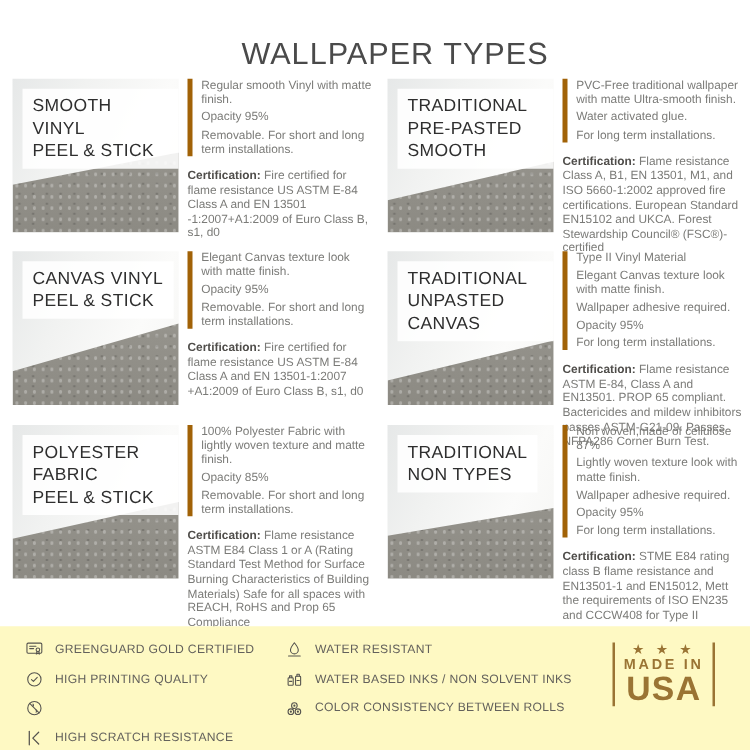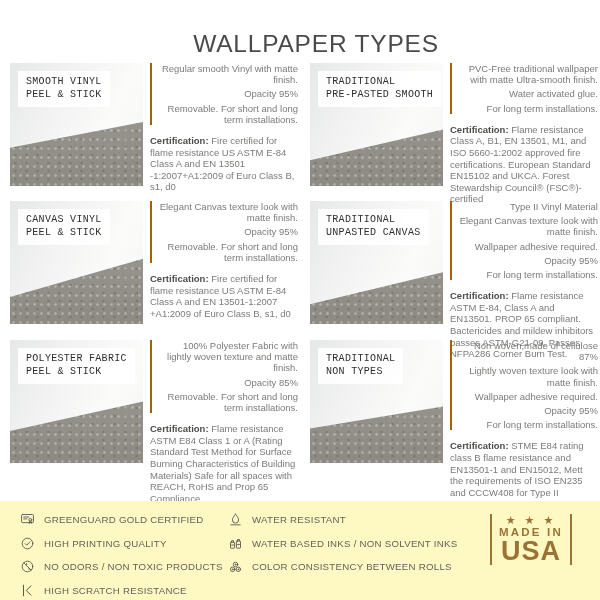--- a/index.html
+++ b/index.html
@@ -30,24 +30,24 @@
      clip-path:var(--cut);}
   .panel:nth-of-type(1) .thumb{--cut:polygon(0 69%,100% 48%,100% 100%,0 100%);}
   .panel:nth-of-type(2) .thumb{--cut:polygon(0 79%,100% 54%,100% 100%,0 100%);}
   .panel:nth-of-type(3) .thumb{--cut:polygon(0 78%,100% 47%,100% 100%,0 100%);}
   .panel:nth-of-type(4) .thumb{--cut:polygon(0 84%,100% 58%,100% 100%,0 100%);}
   .panel:nth-of-type(5) .thumb{--cut:polygon(0 74%,100% 50%,100% 100%,0 100%);}
   .panel:nth-of-type(6) .thumb{--cut:polygon(0 72%,100% 54%,100% 100%,0 100%);}
 
   .plabel{position:absolute;top:8px;left:8px;z-index:2;background:rgba(255,255,255,.88);
           padding:5px 8px 5px 8px;max-width:112px;}
-  .plabel span{display:block;font-size:10px;line-height:1.28;color:#2e2e2e;letter-spacing:.3px;font-family:Liberation Mono, monospace;}
+  .plabel span{display:block;font-size:14px;line-height:1.28;color:#2e2e2e;letter-spacing:.3px;}
 
   .info{flex:1;min-width:0;padding-top:0;}
-  .desc{border-left:2px solid #a16207;padding-left:7px;text-align:right;}
+  .desc{border-left:4px solid #a16207;padding-left:7px;}
   .desc p{margin:0 0 3px 0;font-size:9.5px;line-height:1.18;color:#7b7b78;}
   .desc p:last-child{margin-bottom:0;}
   .cert{margin:10px 0 0 0;font-size:9.5px;line-height:1.22;color:#7b7b78;}
   .cert .cert-bold{font-weight:bold;color:#4f4d4a;}
 
   
   .footer{position:absolute;left:0;top:501px;width:600px;height:99px;background:#fef9c3;
           display:flex;align-items:flex-start;box-sizing:border-box;padding:10px 14px 0 20px;}
   .bcol{display:flex;flex-direction:column;gap:6.5px;}
   .bcol-left{width:208px;}
@@ -203,21 +203,20 @@
         <span class="blabel">HIGH PRINTING QUALITY</span>
       </div>
       <div class="badge">
         <span class="bicon">
           <svg viewBox="0 0 24 24" fill="none" stroke="currentColor" stroke-width="1.4" stroke-linecap="round" stroke-linejoin="round">
               <circle cx="12" cy="12" r="8.5"></circle>
               <path d="M6 6l12 12"></path>
               <path d="M10.2 9.6c.9-.9.9-1.9 0-2.8M14.2 17.2c.9-.9.9-1.9 0-2.8"></path>
             </svg>
         </span>
-        <span class="blabel">NO ODORS / NON TOXIC PRODUCTS</span>
       </div>
       <div class="badge">
         <span class="bicon">
           <svg viewBox="0 0 24 24" fill="none" stroke="currentColor" stroke-width="1.6" stroke-linecap="round" stroke-linejoin="round">
               <path d="M5.5 3.5v17"></path>
               <path d="M17.5 4.5L10 12l7.5 7.5"></path>
             </svg>
         </span>
         <span class="blabel">HIGH SCRATCH RESISTANCE</span>
       </div>

